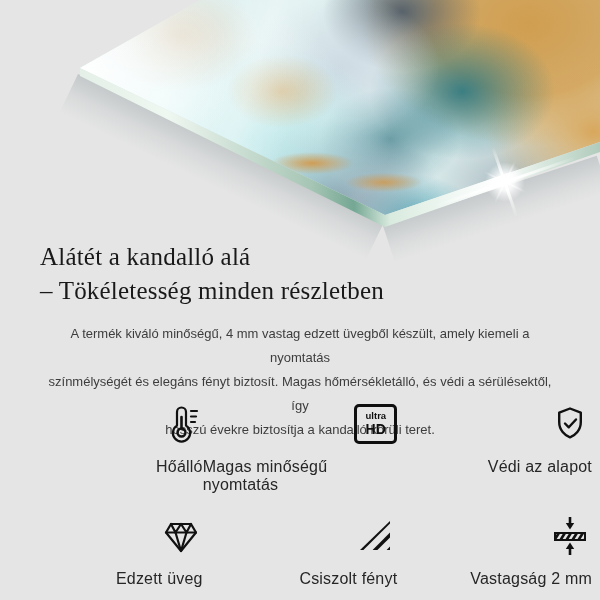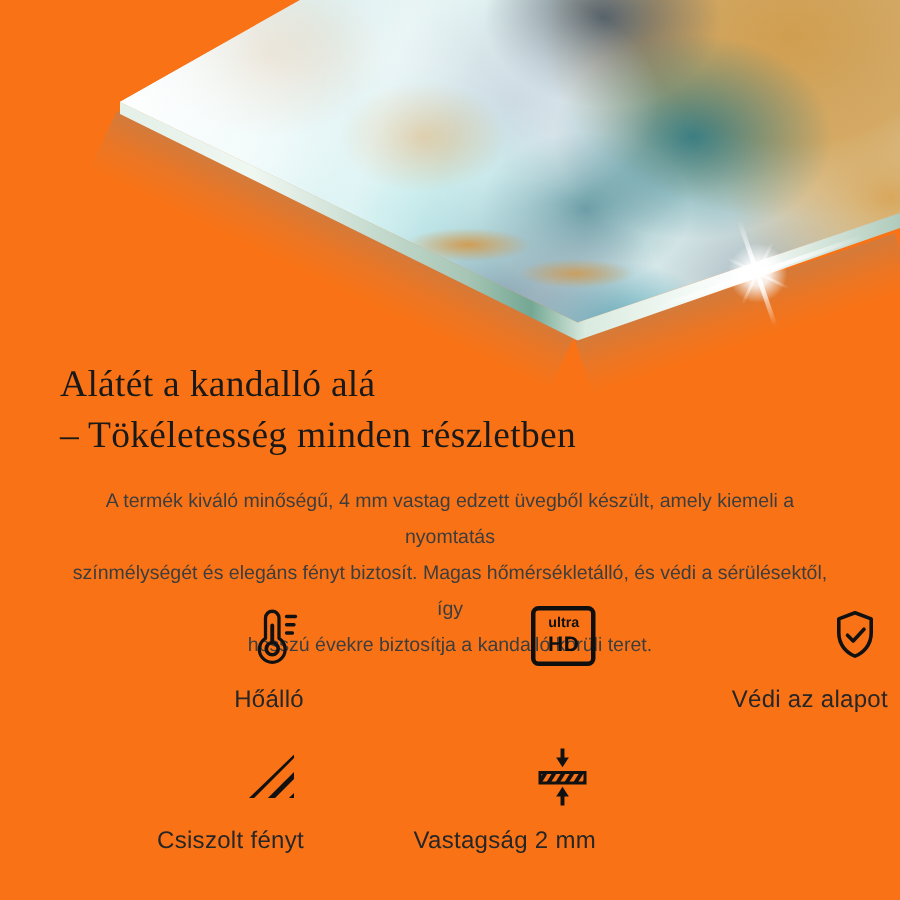--- a/index.html
+++ b/index.html
@@ -1,17 +1,17 @@
 <!DOCTYPE html>
 <html><head>
 <meta charset="utf-8">
 <style>
   html,body{margin:0;padding:0;background:#ffffff;}
   body{width:600px;height:600px;overflow:hidden;font-family:"Liberation Sans",sans-serif;}
-  .page{position:relative;width:600px;height:600px;background:#f97316;overflow:hidden;}
+  .page{position:relative;width:600px;height:600px;background:#e5e5e5;overflow:hidden;}
 
   
   .hero{position:absolute;left:0;top:0;width:600px;height:250px;}
 
   .shadow-a{position:absolute;left:78px;top:74px;width:340px;height:55px;
     transform:rotate(25.6deg);transform-origin:0 0;
     background:linear-gradient(to bottom,rgba(125,140,145,.32),rgba(125,140,145,.12) 40%,rgba(125,140,145,0) 78%);}
   .shadow-b{position:absolute;left:383px;top:226px;width:225px;height:48px;
     transform:rotate(-18.2deg);transform-origin:0 0;
     background:linear-gradient(to bottom,rgba(125,140,145,.30),rgba(125,140,145,.10) 45%,rgba(125,140,145,0) 80%);}
@@ -117,32 +117,44 @@
       <div class="flabel">Hőálló</div>
     </div>
 
     <div class="feature">
       <div class="ficon">
         <div class="hdbox">
           <div class="t1">ultra</div>
           <div class="t2">HD</div>
         </div>
       </div>
+      <div class="flabel">Magas minőségű nyomtatás</div>
     </div>
 
     <div class="feature">
       <div class="ficon">
         <svg width="44" height="44" viewBox="0 0 44 44" fill="none" stroke="#111" stroke-width="2.4" stroke-linecap="round" stroke-linejoin="round">
           <path d="M22 6.5 L32.8 10.6 V20 c0 8.2 -5.6 13.4 -10.8 15.4 C16.8 33.4 11.2 28.2 11.2 20 V10.6 Z"></path>
           <path d="M17 21.5 l3.8 3.8 L28 17.5"></path>
         </svg>
       </div>
       <div class="flabel">Védi az alapot</div>
     </div>
 
+    <div class="feature">
+      <div class="ficon">
+        <svg width="44" height="44" viewBox="0 0 44 44" fill="none" stroke="#111" stroke-width="2.2" stroke-linecap="round" stroke-linejoin="round">
+          <path d="M12 10 H32 L37 18.5 L22 37 L7 18.5 Z"></path>
+          <path d="M7 18.5 H37"></path>
+          <path d="M12 10 L16.5 18.5 L22 10 L27.5 18.5 L32 10"></path>
+          <path d="M16.5 18.5 L22 37 L27.5 18.5"></path>
+        </svg>
+      </div>
+      <div class="flabel">Edzett üveg</div>
+    </div>
 
     <div class="feature">
       <div class="ficon">
         <svg width="44" height="44" viewBox="0 0 44 44">
           <defs>
             <clipPath id="triclip">
                 <polygon points="7,36 37,36 37,7"></polygon>
               </clipPath>
           </defs>
           <g clip-path="url(#triclip)" stroke="#111" stroke-width="3.4">

